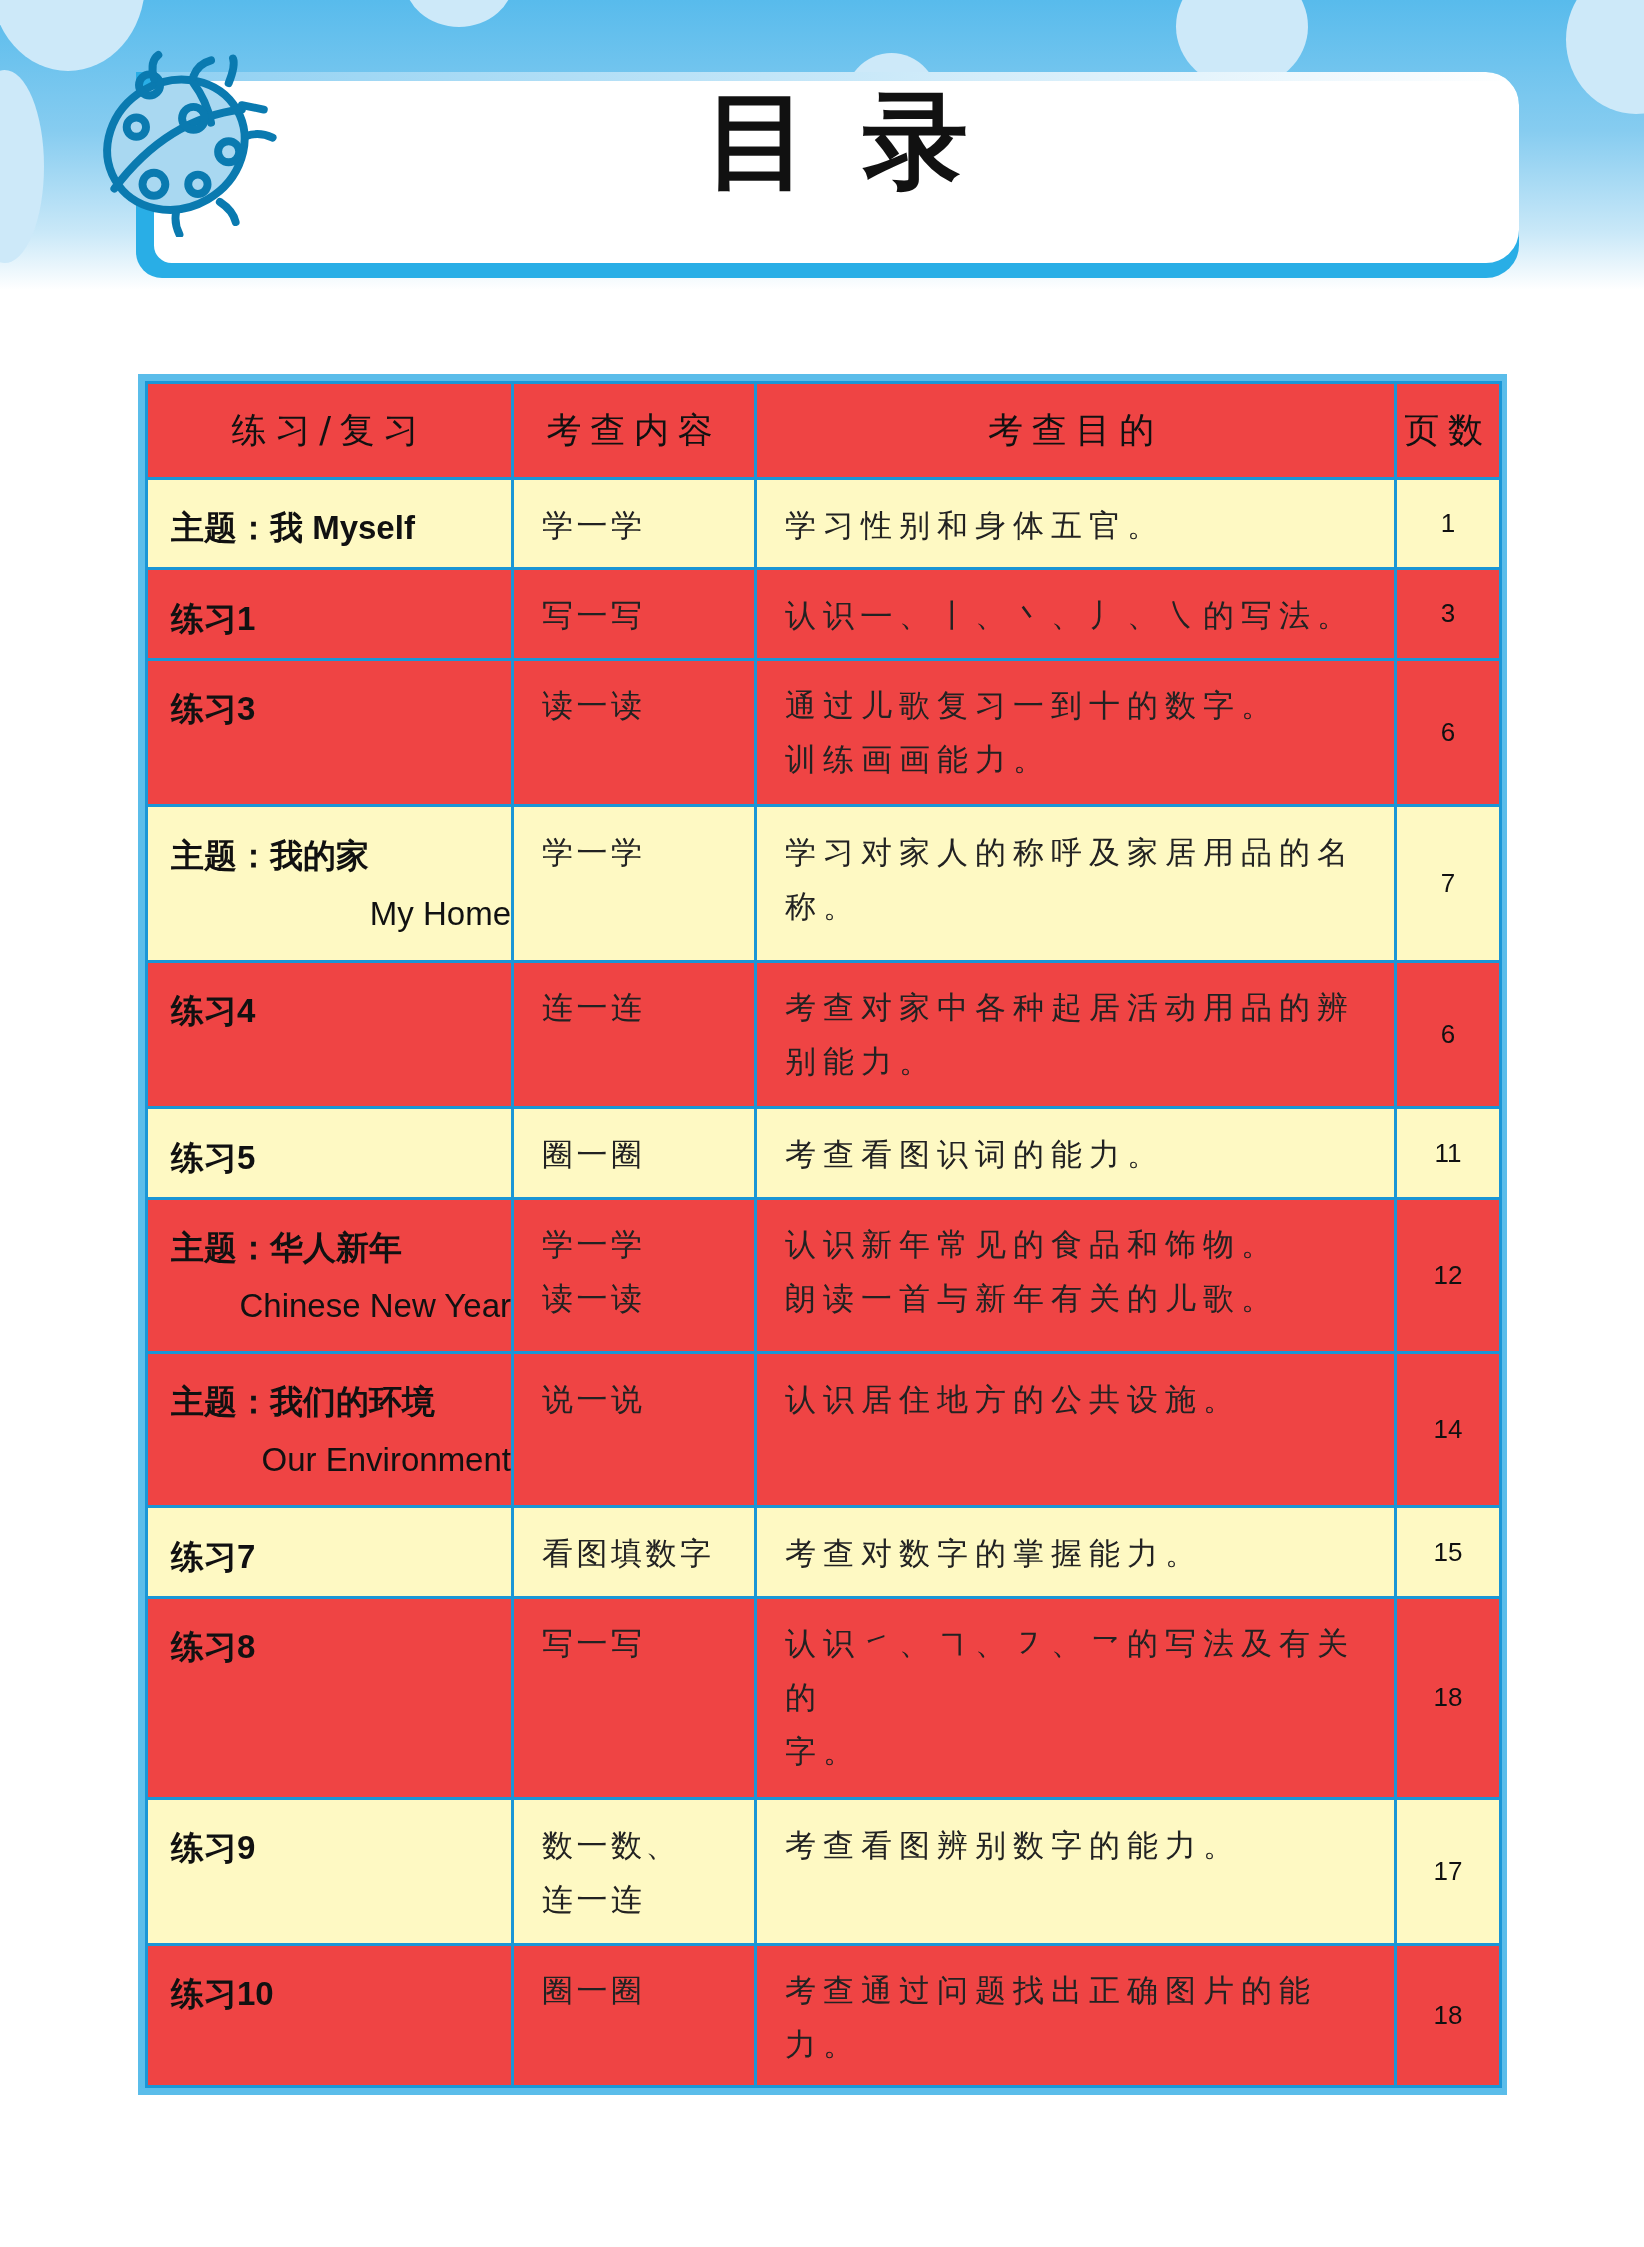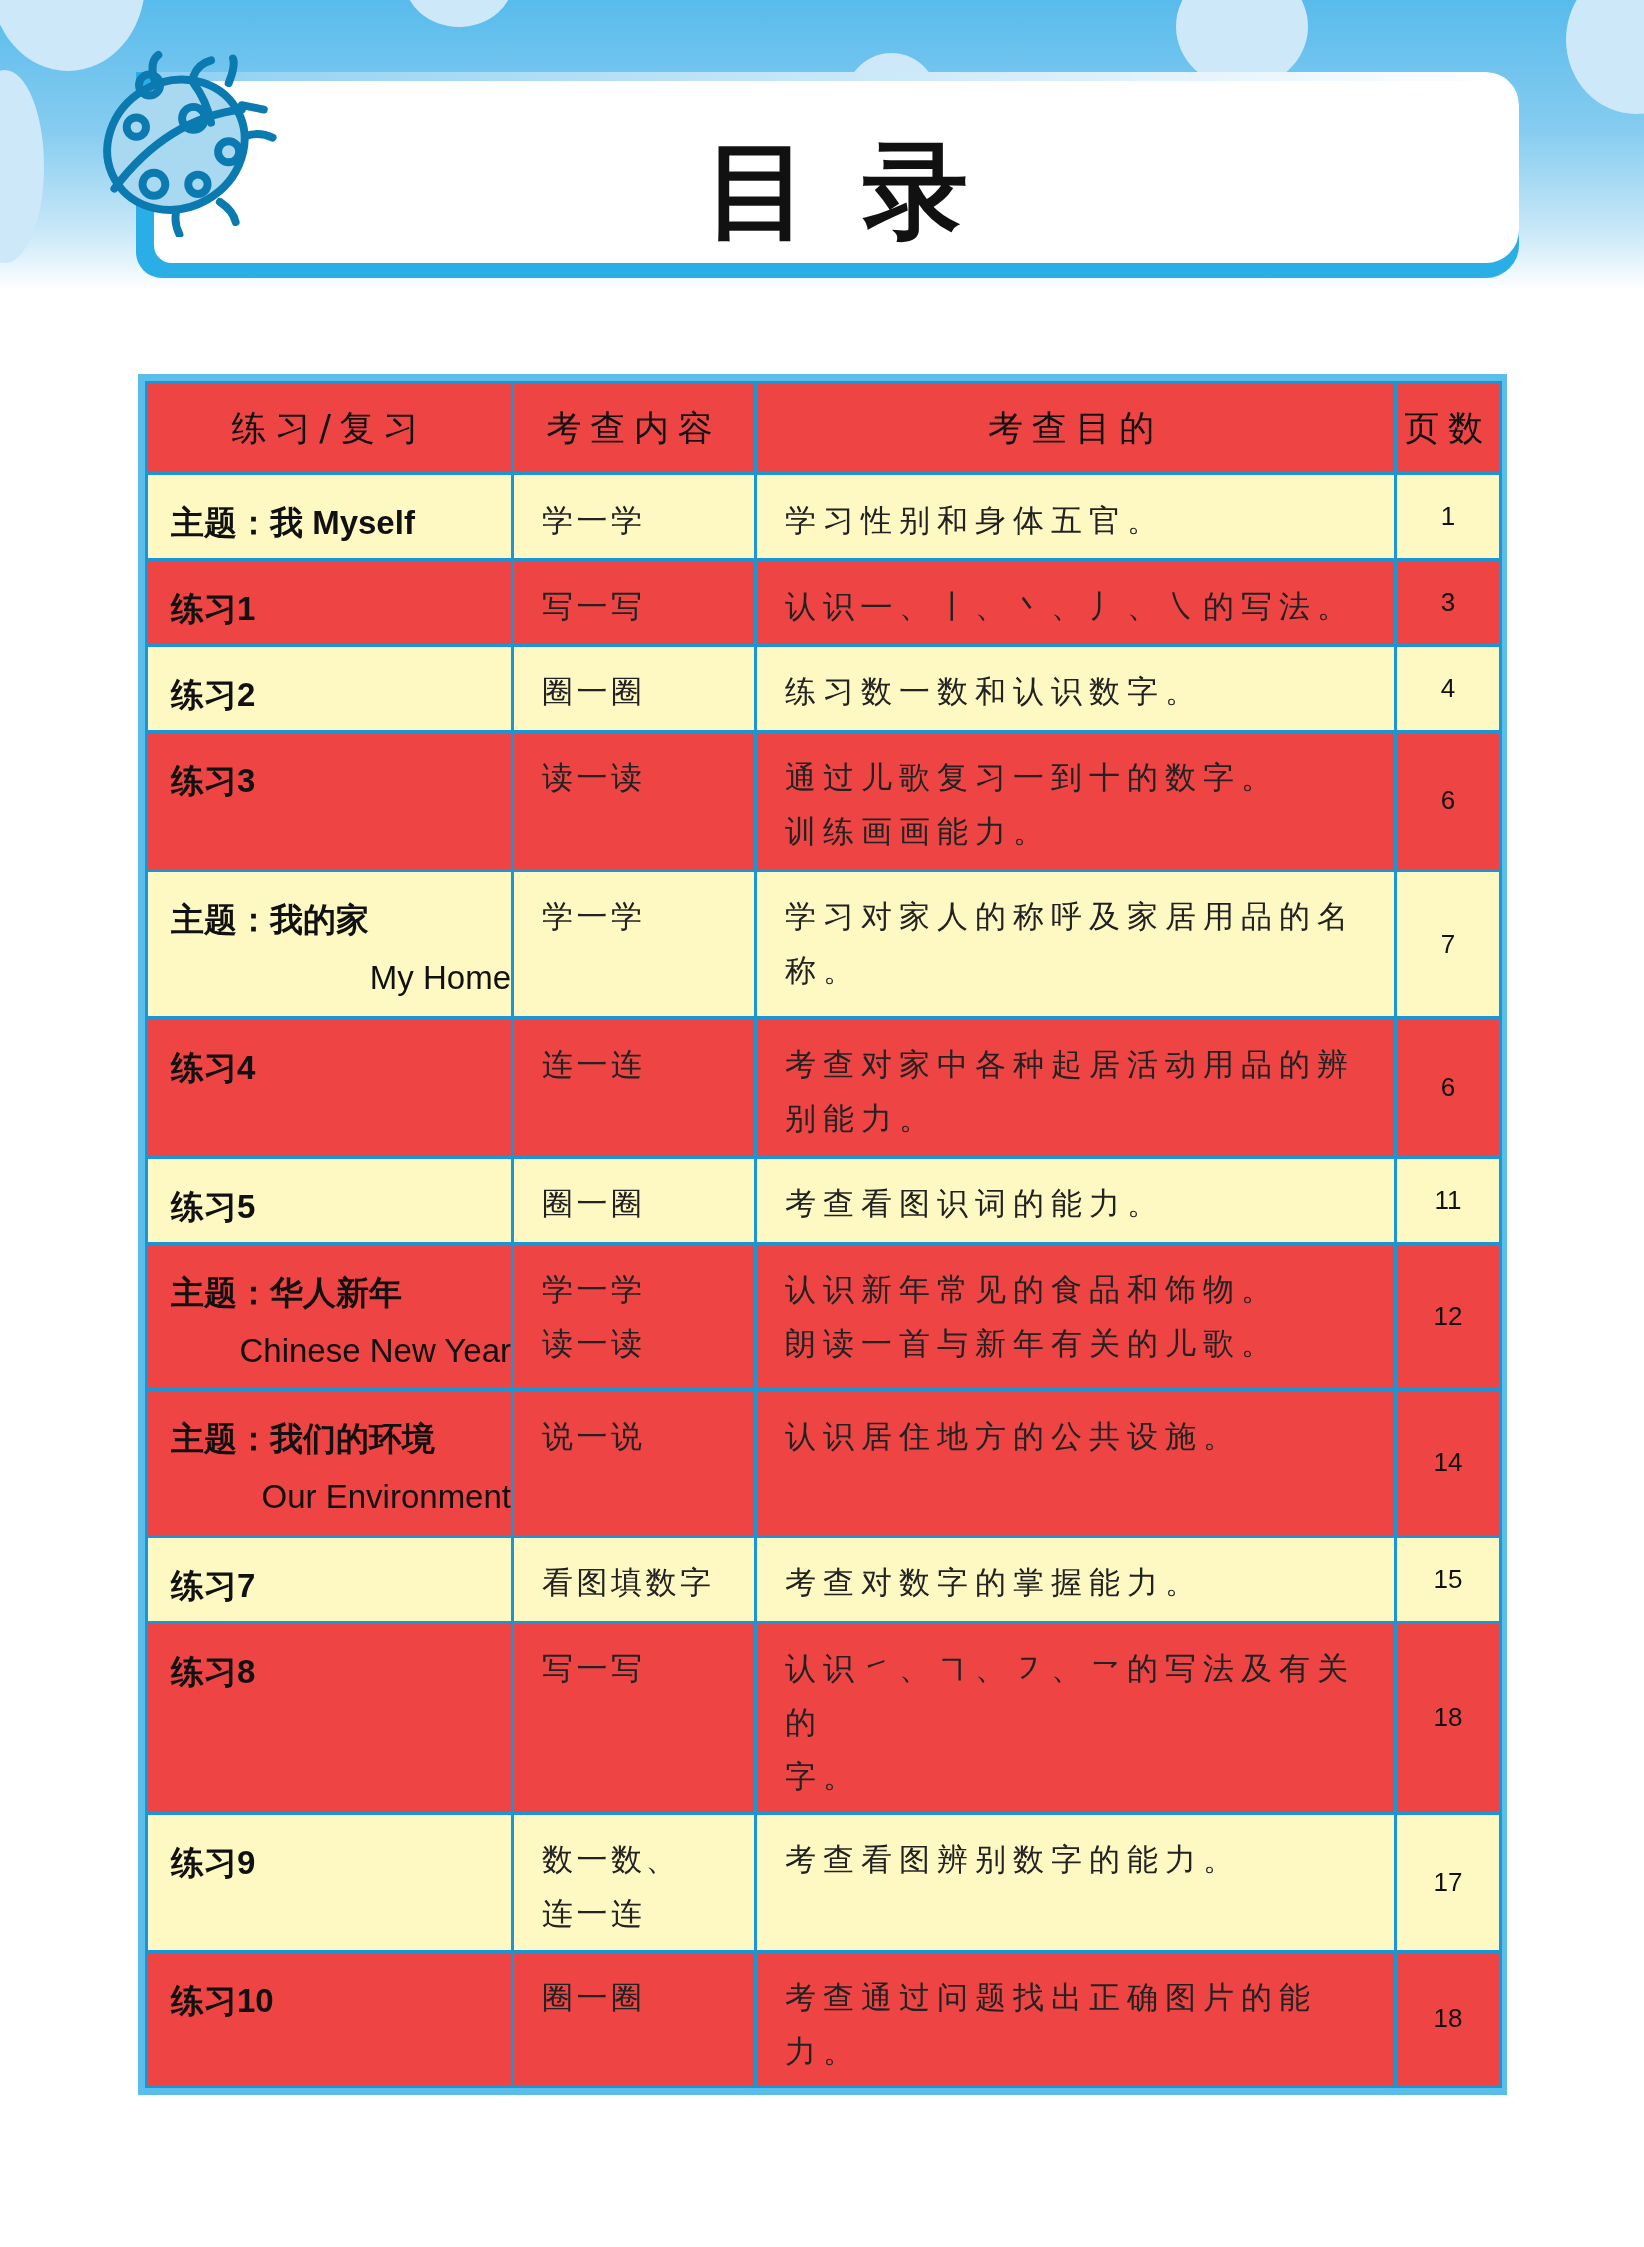--- a/index.html
+++ b/index.html
@@ -5,21 +5,21 @@
   html, body { margin:0; padding:0; }
   body { width:1644px; height:2247px; position:relative; background:#ffffff; overflow:hidden;
          font-family: "DejaVu Sans", sans-serif; }
   .banner { position:absolute; left:0; top:0; width:1644px; height:290px;
             background: linear-gradient(to bottom, #58bbec 0%, #86ccf0 45%, #c9e8f8 80%, #ffffff 100%); }
   .bubble { position:absolute; border-radius:50%; background:#cde9f9; }
   .title-card { position:absolute; left:136px; top:72px; width:1383px; height:206px;
                 border-radius:0 33px 33px 26px; background:#29aee6; }
   .title-inner { position:absolute; left:154px; top:72px; width:1365px; height:191px;
                  border-radius:0 33px 33px 17.6px; background:#ffffff;
-                 display:flex; align-items:flex-end; justify-content:center; }
+                 display:flex; align-items:flex-start; justify-content:center; }
   .title-inner::before { content:""; position:absolute; left:0; top:0; right:0; height:8.8px;
                  background: linear-gradient(to right, #8fd0f2, rgba(255,255,255,0)); }
   .title-text { font-family:"DejaVu Sans", sans-serif; font-weight:bold; font-size:105px;
                 letter-spacing:53px; color:#111; margin-left:53px; }
   .ladybug { position:absolute; left:88px; top:48px; width:189px; height:189px; }
 
   .toc-wrap { position:absolute; left:138px; top:374px; width:1369px; height:1721px;
               background:#5bbdea; }
   table.toc { position:absolute; left:7px; top:7px; width:1354px; height:1707px;
               border-collapse:collapse; table-layout:fixed; }
@@ -106,32 +106,20 @@
             <span class="line">练习1</span>
           </td>
     <td class="c2">
             <span class="line">写一写</span>
           </td>
     <td class="c3">
             <span class="line">认识㇐、丨、丶、丿、㇏的写法。</span>
           </td>
     <td class="c4"><span>3</span></td>
   </tr>
-        <tr class="white" style="height: 82px;">
-    <td class="c1">
-            <span class="line">练习2</span>
-          </td>
-    <td class="c2">
-            <span class="line">圈一圈</span>
-          </td>
-    <td class="c3">
-            <span class="line">练习数一数和认识数字。</span>
-          </td>
-    <td class="c4"><span>4</span></td>
-  </tr>
         <tr class="blue" style="height: 133px;">
     <td class="c1">
             <span class="line">练习3</span>
           </td>
     <td class="c2">
             <span class="line">读一读</span>
           </td>
     <td class="c3">
             <span class="line">通过儿歌复习一到十的数字。</span>
             <span class="line">训练画画能力。</span>

